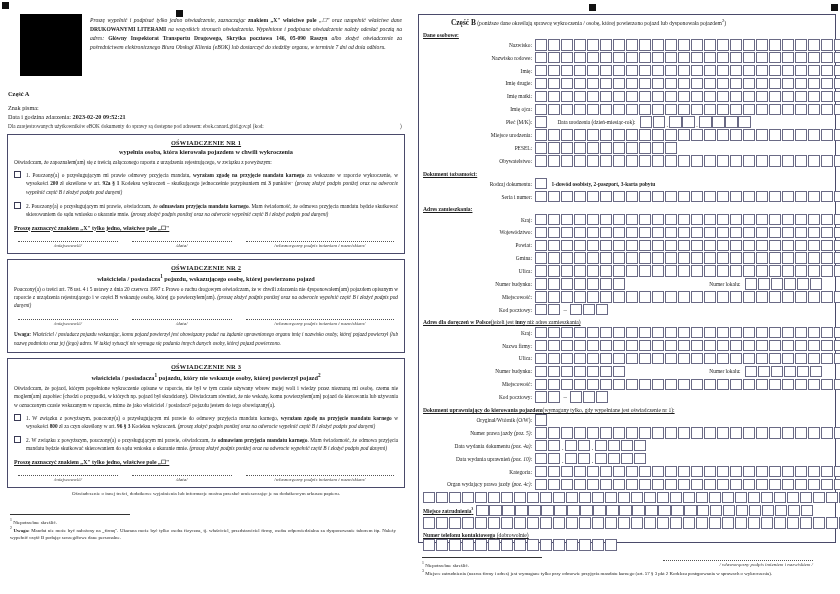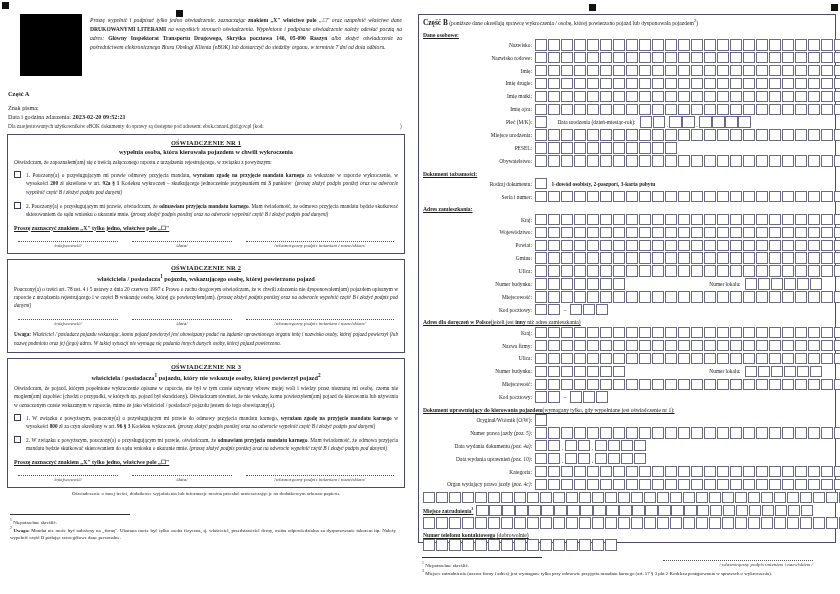--- a/index.html
+++ b/index.html
@@ -53,21 +53,21 @@
   .after-note { font-size: 5.0px; text-align: center; margin-top: 3px; color: #2a2a2a; }
 
   .footrule { width: 120px; border-top: 1px solid #333; margin: 18px 0 3px 4px; }
   .fnote { font-size: 4.9px; line-height: 1.55; margin-left: 4px; text-align: justify; padding-right: 10px; }
   .fnote sup { font-size: 3.8px; }
   .fnote b { font-weight: bold; }
 
   
   .b-frame { border: 1px solid #4a4a6a; margin-top: 8px; padding: 3px 4px 4px 4px; height: 529px; position: relative; }
   .b-title { font-size: 5.6px; line-height: 1.3; }
-  .b-title .big { font-weight: bold; font-size: 7.4px; }
+  .b-title .big { font-weight: bold; font-size: 7.4px; margin-left: 28px; }
   .b-sec { font-size: 5.6px; font-weight: bold; text-decoration: underline; margin-top: 4px; }
   .b-sec .reg { font-weight: normal; text-decoration: none; }
   .b-sec .reg b { font-weight: bold; }
 
   .fr { display: flex; align-items: center; margin-top: 1.5px; }
   .fr-label { font-size: 5.4px; text-align: right; padding-right: 3px; flex: none; white-space: nowrap; }
   .fr-label.w { width: 112px; }
   .fr-label i { font-style: italic; }
   .boxes { display: flex; gap: 0.6px; }
   .bx { width: 12.4px; height: 11.4px; border: 1px solid #6a6a85; background: #fff; flex: none; }

